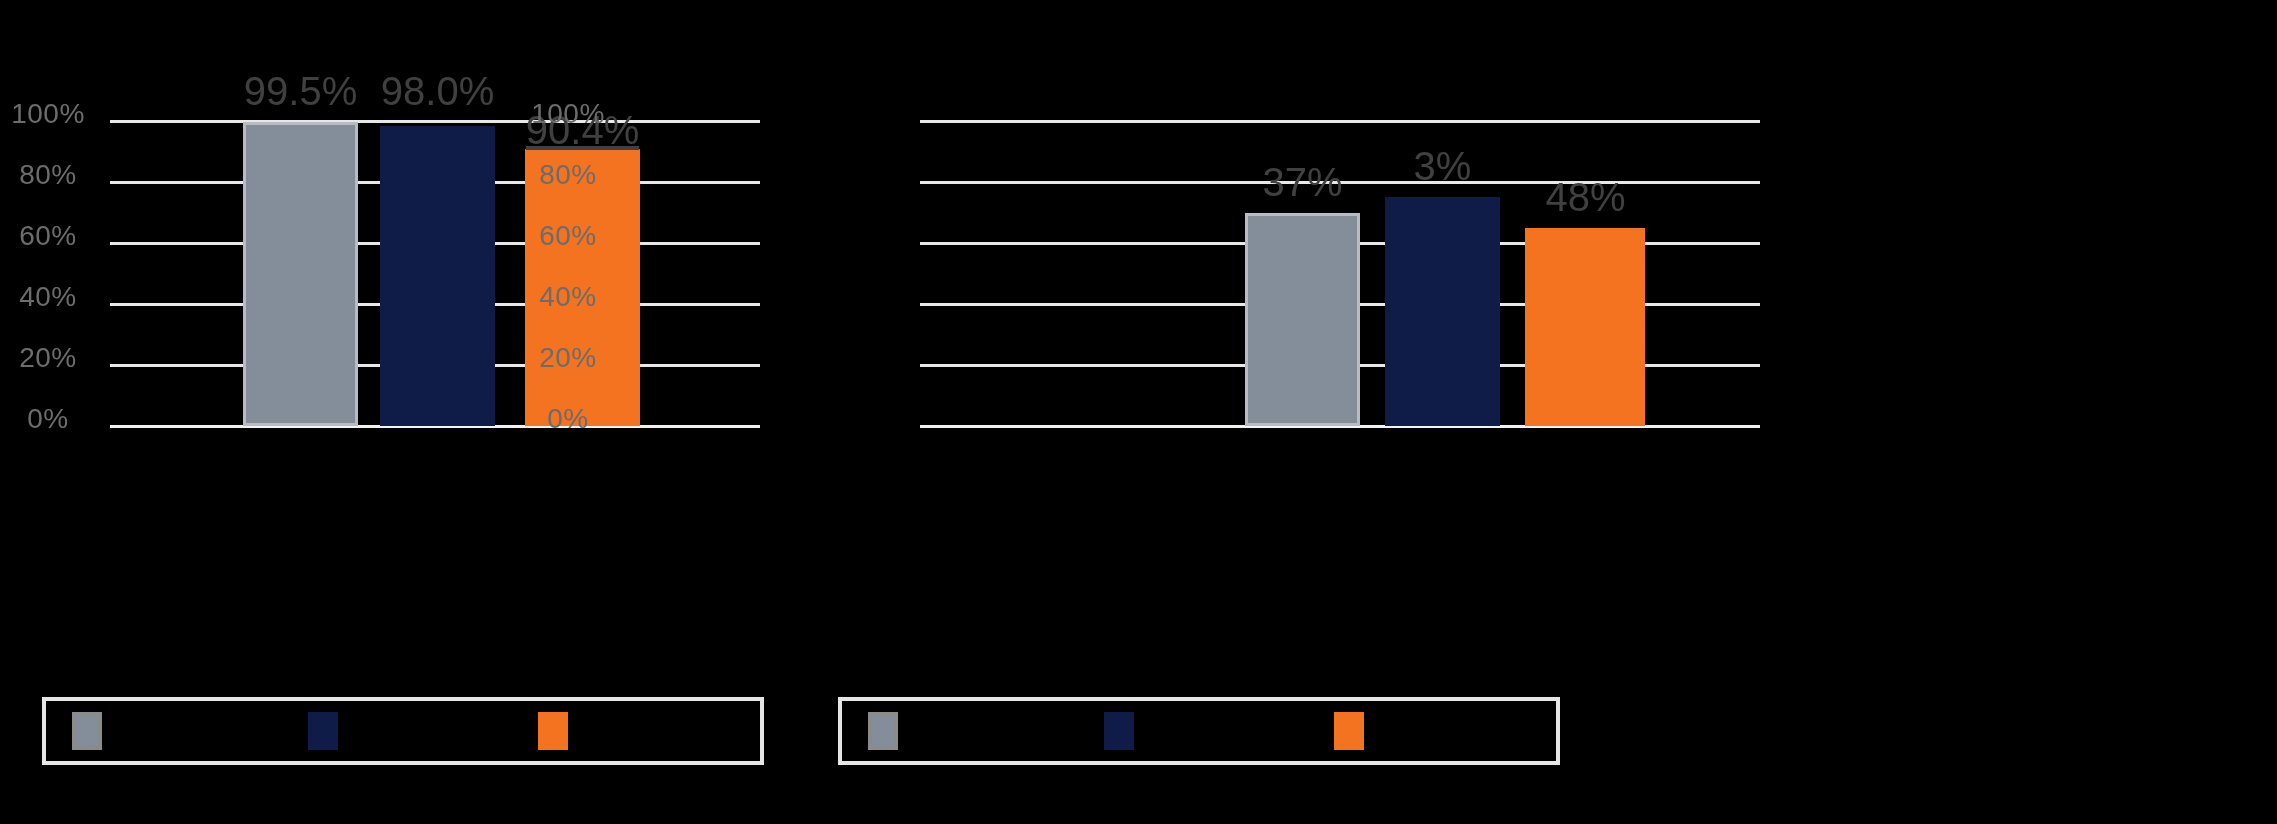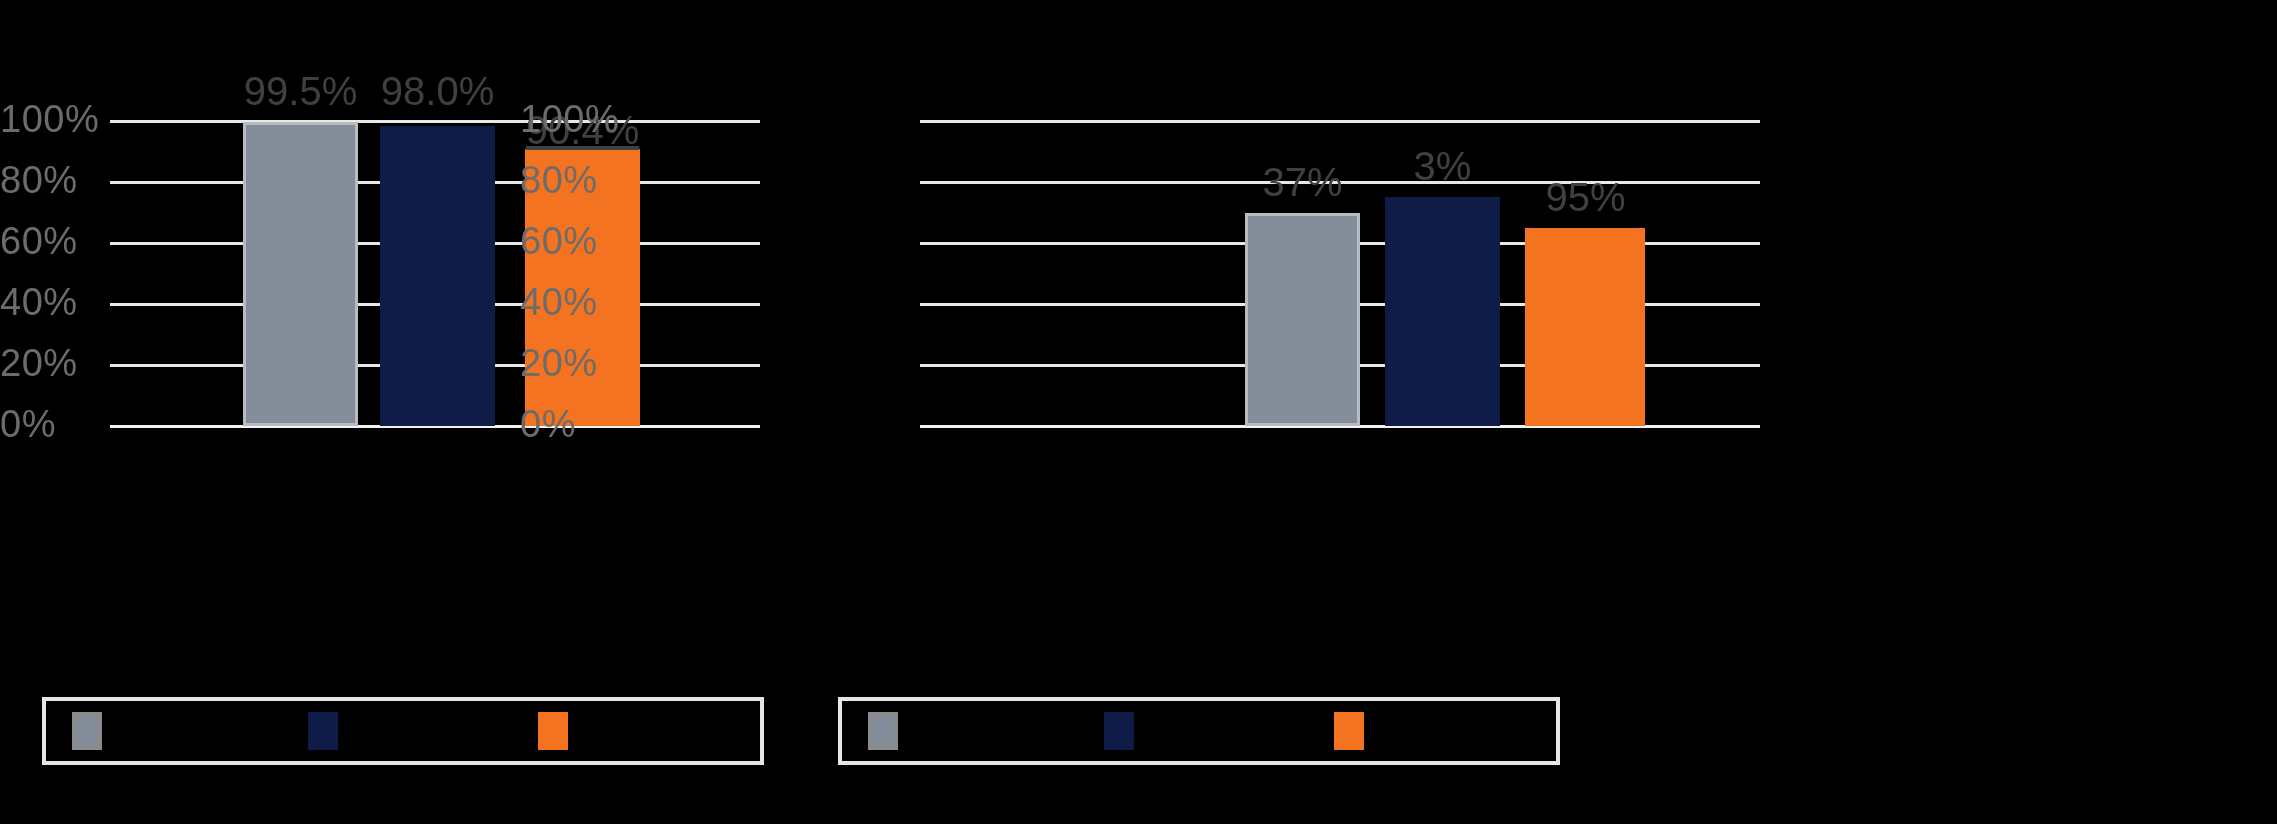--- a/index.html
+++ b/index.html
@@ -42,23 +42,23 @@
     left: 0;
     width: 100%;
     height: 3px;
     background: #e8e8e8;
   }
   .gridline.baseline { background: #f2f2f2; }
 
   
   .ytick {
     position: absolute;
-    text-align: left;
+    text-align: center;
     color: #6c6c6c;
-    font-size: 38px;
+    font-size: 28px;
     line-height: 1;
     letter-spacing: 0.5px;
     white-space: nowrap;
   }
   .left  .ytick { left: -110px; width: 96px; }
   .right .ytick { left: -400px; width: 96px; }
 
   
   .bar {
     position: absolute;
@@ -176,21 +176,21 @@
       <div class="ytick" style="top:163px;">40%</div>
       <div class="ytick" style="top:224px;">20%</div>
       <div class="ytick" style="top:285px;">0%</div>
 
       <div class="bar outlined" style="left:325px; width:115px; height:213px; background:#848e9b;"></div>
       <div class="bar" style="left:465px; width:115px; height:229px; background:#0f1c47;"></div>
       <div class="bar" style="left:605px; width:120px; height:198px; background:#f37321;"></div>
 
       <div class="dlabel" style="left:305px; width:155px; top:42px;">37%</div>
       <div class="dlabel" style="left:445px; width:155px; top:26px;">3%</div>
-      <div class="dlabel" style="left:588px; width:155px; top:57px;">95%</div>
+      <div class="dlabel" style="left:588px; width:155px; top:57px;">48%</div>
     </div>
 
     <div class="legend">
       <div class="legend-entry" style="left:26px;">
         <span class="swatch outlined" style="background:#848e9b;"></span>
         <span class="legend-text"></span>
       </div>
       <div class="legend-entry" style="left:262px;">
         <span class="swatch" style="background:#0f1c47;"></span>
         <span class="legend-text"></span>

